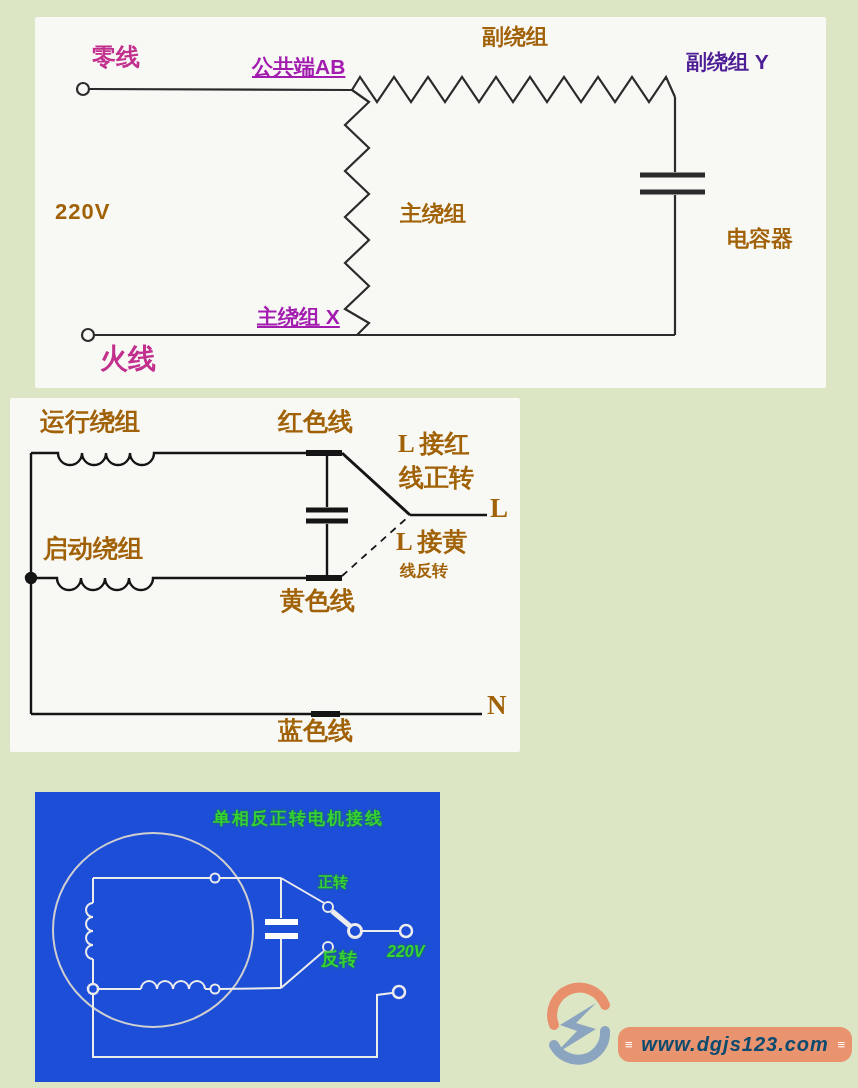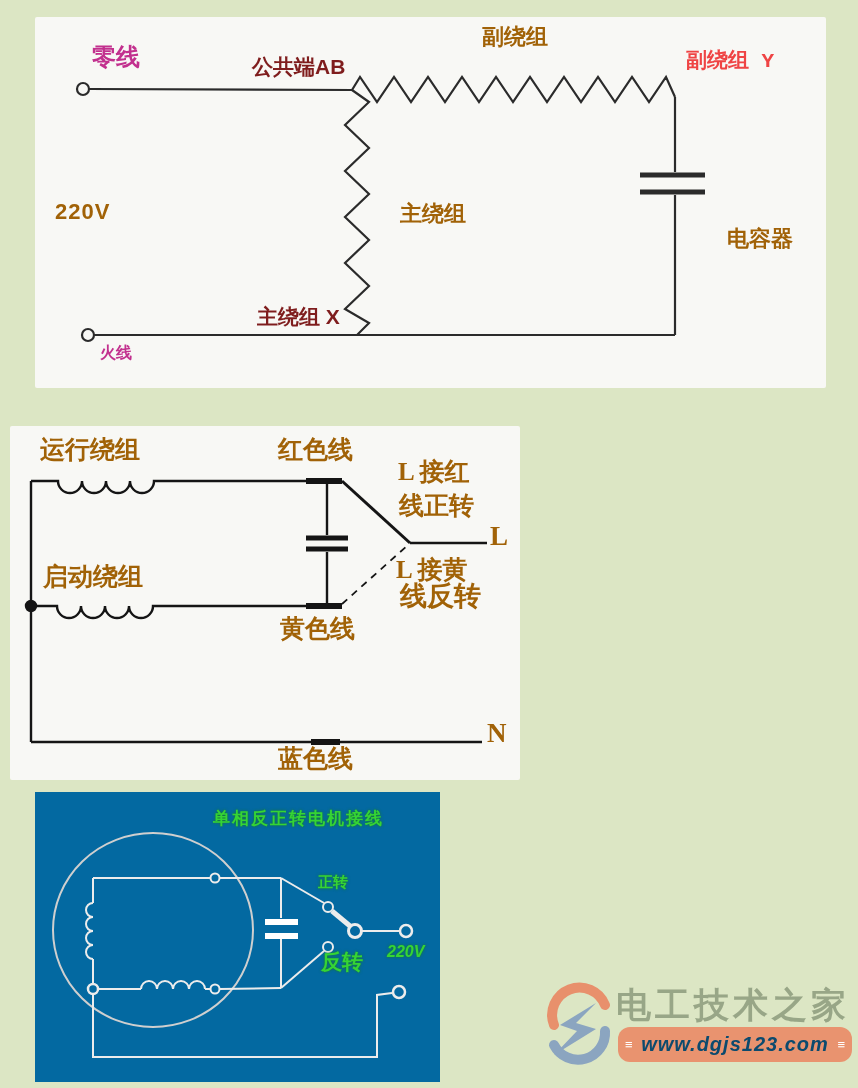--- a/index.html
+++ b/index.html
@@ -1,27 +1,27 @@
 <!DOCTYPE html>
 <html><head>
 <meta charset="utf-8">
 <style>
   html,body{margin:0;padding:0;}
   body{font-family:"Liberation Sans","DejaVu Sans",sans-serif;}
   .stage{position:relative;width:858px;height:1088px;background:#dce6c4;overflow:hidden;}
   .panel{position:absolute;}
   .panel-white{background:#f8f8f5;border-radius:2px;}
-  .panel-black{background:#0369a1;}
+  .panel-black{background:#1d4ed8;}
   .lbl{position:absolute;white-space:nowrap;line-height:1.1;}
   .b{font-weight:bold;}
   .serif{font-family:"Liberation Serif","DejaVu Serif",serif;}
   .magenta{color:#c2308e;}
-  .darkred{color:#7f1d1d;}
+  .darkred{color:#a21caf;text-decoration:underline;}
   .ink{color:#a16207;}
-  .tan{color:#ef4444;font-family:Liberation Mono, monospace;}
+  .tan{color:#4c1d95;}
   .green{color:#35d435;text-shadow:0 0 3px #1d7a1d;}
   svg{position:absolute;left:0;top:0;}
   
   .logo-title{position:absolute;left:616px;top:982px;font-size:35px;font-weight:bold;
               color:#98a687;letter-spacing:4px;}
   .logo-banner{position:absolute;left:618px;top:1027px;width:234px;height:35px;
                background:#e9936f;border-radius:12px;display:flex;align-items:center;
                justify-content:space-between;padding:0 7px;box-sizing:border-box;}
   .banner-mark{color:#ffffff;font-size:13px;font-weight:bold;}
   .banner-url{color:#0c4a6e;font-size:20px;font-weight:bold;font-style:italic;
@@ -52,25 +52,25 @@
         <line x1="59" y1="318" x2="640" y2="318"></line>
       </g>
     </svg>
     <div class="lbl b magenta" style="left:57px;top:27px;font-size:24px;">零线</div>
     <div class="lbl b darkred" style="left:217px;top:38px;font-size:21px;">公共端AB</div>
     <div class="lbl b ink" style="left:447px;top:8px;font-size:22px;">副绕组</div>
     <div class="lbl b tan" style="left:651px;top:33px;font-size:21px;">副绕组 Y</div>
     <div class="lbl b ink" style="left:20px;top:183px;font-size:22px;letter-spacing:1px;">220V</div>
     <div class="lbl b ink" style="left:365px;top:185px;font-size:22px;">主绕组</div>
     <div class="lbl b darkred" style="left:222px;top:288px;font-size:21px;">主绕组 X</div>
-    <div class="lbl b magenta" style="left:65px;top:327px;font-size:16px;">火线</div>
+    <div class="lbl b magenta" style="left:65px;top:327px;font-size:28px;">火线</div>
     <div class="lbl b ink" style="left:692px;top:170px;font-size:22px;margin-top:40px;">电容器</div>
   </div>
 
-  <div class="panel panel-white" style="left:10px;top:398px;width:510px;height:354px;margin-top:28px;">
+  <div class="panel panel-white" style="left:10px;top:398px;width:510px;height:354px;">
     <svg width="510" height="354" viewBox="0 0 510 354">
       <g stroke="#151515" stroke-width="2.4" fill="none">
 
         <path d="M21,55 H48 A12,12 0 0 0 72,55 A12,12 0 0 0 96,55 A12,12 0 0 0 120,55 A12,12 0 0 0 144,55 H296"></path>
         <line x1="296" y1="55" x2="332" y2="55" stroke-width="6"></line>
 
         <path d="M21,180 H47 A12,12 0 0 0 71,180 A12,12 0 0 0 95,180 A12,12 0 0 0 119,180 A12,12 0 0 0 143,180 H296"></path>
         <line x1="296" y1="180" x2="332" y2="180" stroke-width="6"></line>
 
         <line x1="317" y1="57" x2="317" y2="109"></line>
@@ -88,21 +88,21 @@
         <line x1="301" y1="316" x2="330" y2="316" stroke-width="6"></line>
       </g>
     </svg>
     <div class="lbl b ink" style="left:30px;top:10px;font-size:25px;">运行绕组</div>
     <div class="lbl b ink" style="left:268px;top:10px;font-size:25px;">红色线</div>
     <div class="lbl b ink serif" style="left:388px;top:32px;font-size:25px;">L 接红</div>
     <div class="lbl b ink serif" style="left:389px;top:66px;font-size:25px;">线正转</div>
     <div class="lbl b ink serif" style="left:480px;top:96px;font-size:27px;">L</div>
     <div class="lbl b ink" style="left:33px;top:137px;font-size:25px;">启动绕组</div>
     <div class="lbl b ink serif" style="left:386px;top:130px;font-size:25px;text-align:center;">L 接黄</div>
-    <div class="lbl b ink serif" style="left:390px;top:156px;font-size:27px;">线反转</div>
+    <div class="lbl b ink serif" style="left:390px;top:164px;font-size:16px;">线反转</div>
     <div class="lbl b ink" style="left:270px;top:189px;font-size:25px;">黄色线</div>
     <div class="lbl b ink serif" style="left:477px;top:293px;font-size:27px;">N</div>
     <div class="lbl b ink" style="left:268px;top:319px;font-size:25px;">蓝色线</div>
   </div>
 
   <div class="panel panel-black" style="left:35px;top:792px;width:405px;height:290px;">
     <svg width="405" height="290" viewBox="0 0 405 290">
       <g stroke="#ececec" stroke-width="2" fill="none">
 
         <ellipse cx="118" cy="138" rx="100" ry="97" stroke="#cfcfcf"></ellipse>
@@ -135,29 +135,28 @@
         <line x1="170" y1="197" x2="175" y2="197"></line>
         <circle cx="180" cy="197" r="4.5"></circle>
         <line x1="184.5" y1="197" x2="246" y2="196"></line>
 
         <polyline points="58,202 58,265 342,265 342,203 357,201"></polyline>
         <circle cx="364" cy="200" r="6" stroke-width="2.5"></circle>
       </g>
     </svg>
     <div class="lbl b green" style="left:178px;top:18px;font-size:17px;letter-spacing:2px;">单相反正转电机接线</div>
     <div class="lbl b green" style="left:283px;top:82px;font-size:15px;">正转</div>
-    <div class="lbl b green" style="left:286px;top:158px;font-size:21px;">反转</div>
+    <div class="lbl b green" style="left:286px;top:158px;font-size:18px;">反转</div>
     <div class="lbl b green" style="left:352px;top:151px;font-size:16px;font-style:italic;">220V</div>
   </div>
 
   <svg style="left:542px;top:979px;" width="72" height="94" viewBox="0 0 72 94">
     <path d="M12,46 A27,27 0 0 1 63,26" stroke="#e8906c" stroke-width="10" fill="none" stroke-linecap="round"></path>
     <path d="M12,66 A27,27 0 0 0 63,52" stroke="#8ba5c0" stroke-width="10" fill="none" stroke-linecap="round"></path>
     <polygon points="54,24 18,46 35,52 12,76 54,50 34,44" fill="#8ba5c0"></polygon>
   </svg>
-  <div class="logo-title">电工技术之家</div>
   <div class="logo-banner">
     <span class="banner-mark">≡</span>
     <span class="banner-url">www.dgjs123.com</span>
     <span class="banner-mark">≡</span>
   </div>
 
 </div>
 
 </body></html>

